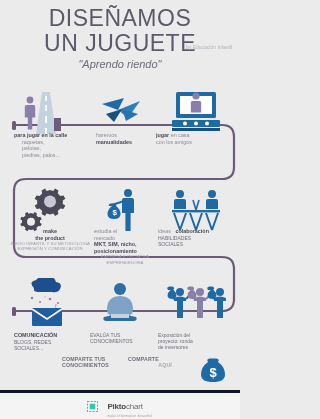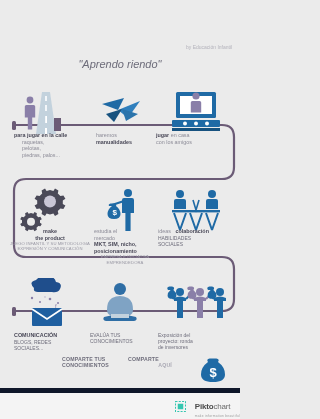--- a/index.html
+++ b/index.html
@@ -47,33 +47,37 @@
   .cap .mid{font-size:5px;line-height:6px;color:#6f6e7c;}
   .center{text-align:center;}
 
   
   .cta{position:absolute;font-size:5.2px;line-height:6.4px;color:#6f6e7c;font-weight:700;letter-spacing:.2px;}
   .cta .lt{color:#a9a8b3;font-weight:700;}
 
   
   .footer{
     position:absolute;left:0;right:0;bottom:0;height:26px;
-    background:#f4f4f4;border-top:5px solid #0f172a;
-    display:flex;align-items:center;justify-content:flex-end;gap:9px;
+    background:#f4f4f4;border-top:3px solid #0f172a;
+    display:flex;align-items:center;justify-content:center;gap:9px;
   }
   .pikto-mark{width:11px;height:11px;}
   .pikto-txt{font-size:8px;color:#4b4b4b;font-weight:700;letter-spacing:-.2px;}
   .pikto-txt i{font-style:normal;font-weight:400;color:#6b6b6b;}
   .pikto-tag{font-size:3.2px;color:#9b9b9b;letter-spacing:.3px;display:block;margin-top:1px;}
 </style>
 </head>
 <body>
 
 <div class="sheet">
 
+  <div class="title">
+    <span>DISEÑAMOS</span>
+    <span>UN JUGUETE</span>
+  </div>
   <div class="subtitle">"Aprendo riendo"</div>
   <div class="byline">by Educación Infantil</div>
 
   <svg class="path" viewBox="0 0 240 260">
     <path d="M14,30 L222,30 Q234,30 234,42 L234,72 Q234,84 222,84 L26,84 Q14,84 14,96 L14,150 Q14,162 26,162 L222,162 Q234,162 234,174 L234,204 Q234,216 222,216 L14,216" fill="none" stroke="#6b5b76" stroke-width="2.2" stroke-linecap="round"></path>
     <rect x="12" y="26" width="4" height="9" rx="1.5" fill="#6b5b76"></rect>
     <rect x="12" y="212" width="4" height="9" rx="1.5" fill="#6b5b76"></rect>
   </svg>
 
   <div class="row" style="top:88px;">

